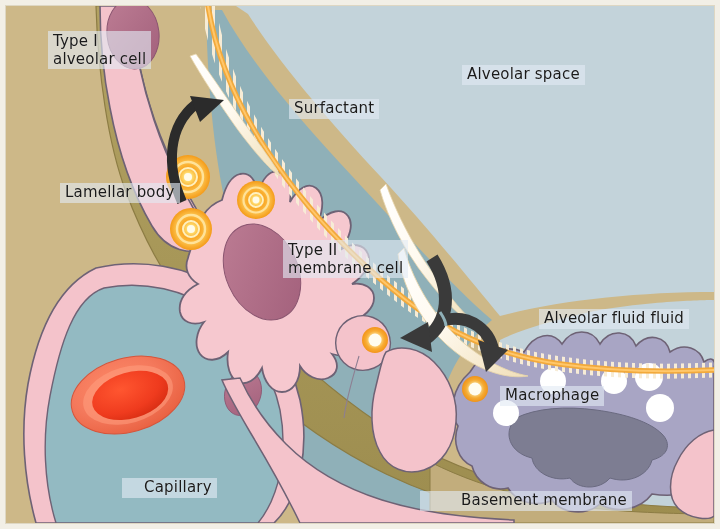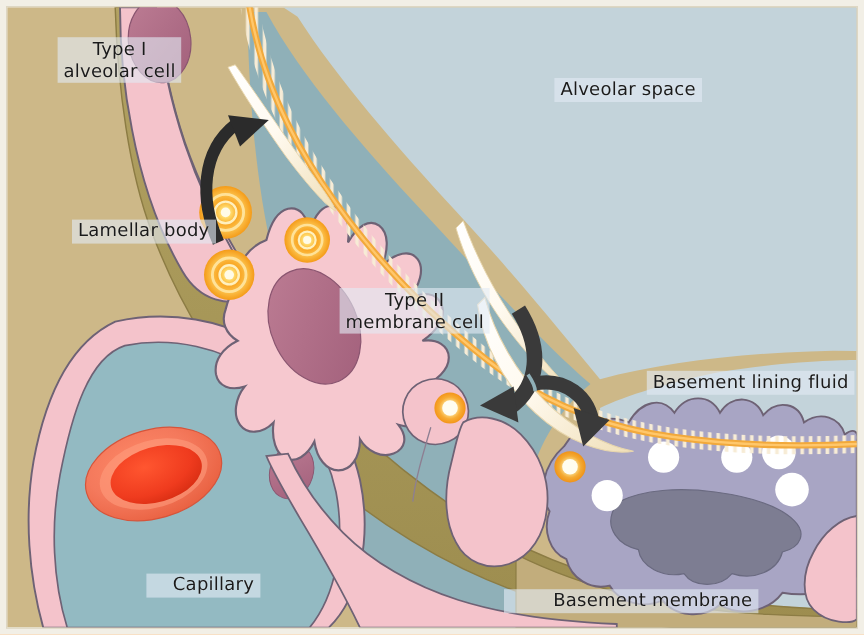--- a/index.html
+++ b/index.html
@@ -9,23 +9,22 @@
     background: #ffffff;
   }
   body {
     font-family: "DejaVu Sans", sans-serif;
   }
   #figure {
     position: relative;
     width: 720px;
     height: 529px;
     overflow: hidden;
-    background: #fdba74;
+    background: #c4b5fd;
     box-sizing: border-box;
-    text-align: center;
   }
   #figure > svg {
     position: absolute;
     left: 0;
     top: 0;
   }
   .label {
     position: absolute;
     color: #1a1a1a;
     font-family: "DejaVu Sans", sans-serif;
@@ -361,23 +360,25 @@
   </svg>
 
   <div class="label two-line" style="left:48px; top:31px;">Type I
 alveolar cell</div>
 
   <div class="label" style="left:60px; top:171px;margin-top:12px;">Lamellar body</div>
 
   <div class="label two-line" style="left:283px; top:240px;">Type II
 membrane cell</div>
 
+  <div class="label" style="left:289px; top:99px;">Surfactant</div>
 
   <div class="label" style="left:462px; top:65px;">Alveolar space</div>
 
-  <div class="label" style="left:539px; top:309px;">Basement lining fluid</div>
-
+  <div class="label" style="left:539px; top:309px;">Alveolar fluid fluid</div>
+
+  <div class="label" style="left:500px; top:386px;">Macrophage</div>
 
   <div class="label" style="left:420px; top:491px;padding-left:41px;">Basement membrane</div>
 
   <div class="label" style="left:122px; top:478px;padding-left:22px;">Capillary</div>
 
 </div>
 
 </body></html>

